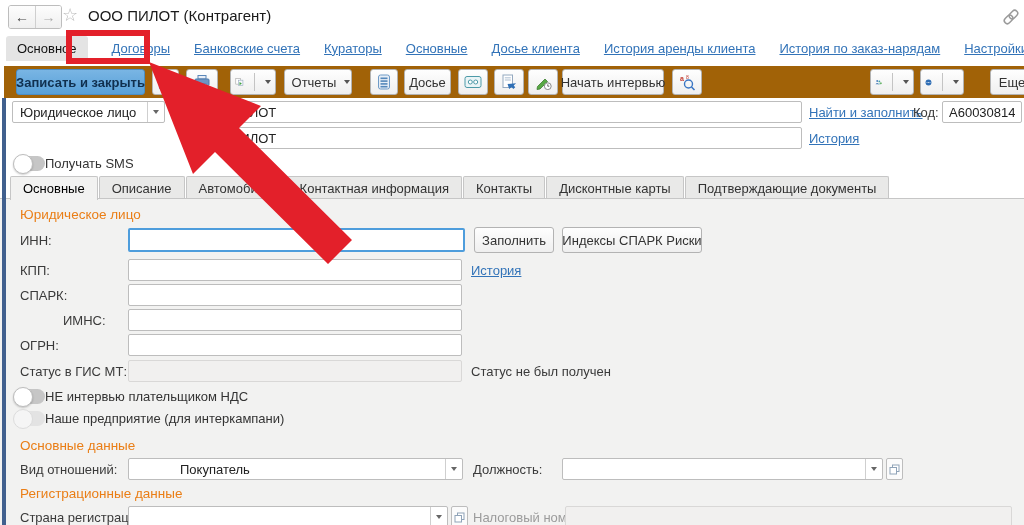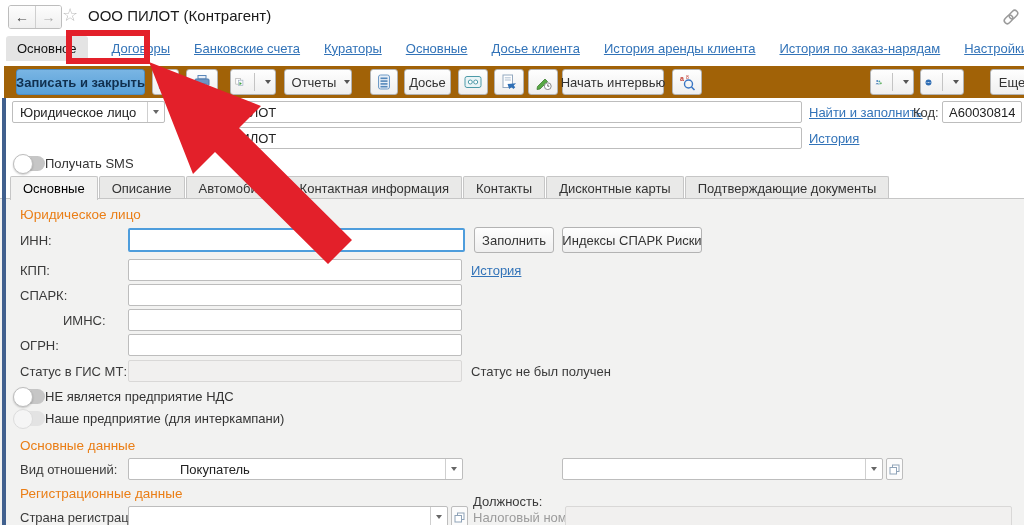--- a/index.html
+++ b/index.html
@@ -267,37 +267,37 @@
 
   <span class="lbl" style="left:20px;top:338px;">ОГРН:</span>
   <input class="fld" style="left: 128px; top: 334px; width: 334px;">
 
   <span class="lbl" style="left:20px;top:364px;">Статус в ГИС МТ:</span>
   <input class="fld" style="left: 128px; top: 360px; width: 334px;" disabled="">
   <span class="lbl" style="left:471px;top:364px;">Статус не был получен</span>
 
   <div class="togglerow" style="left:14px;top:389px;">
     <span class="switch"></span>
-    <span>НЕ является предприятие НДС</span>
+    <span>НЕ интервью плательщиком НДС</span>
   </div>
   <div class="togglerow" style="left:14px;top:411px;">
     <span class="switch dis"></span>
     <span>Наше предприятие (для интеркампани)</span>
   </div>
 
   <div class="sectiontitle" style="left:20px;top:438px;">Основные данные</div>
 
   <span class="lbl" style="left:20px;top:462px;">Вид отношений:</span>
   <div class="combo" style="left:128px;top:458px;width:335px;padding-left:44px;">
     <span class="val">Покупатель</span>
     <span class="dd">
         <i></i>
       </span>
   </div>
-  <span class="lbl" style="left:473px;top:462px;margin-top:32px;">Должность:</span>
+  <span class="lbl" style="left:473px;top:462px;">Должность:</span>
   <div class="combo" style="left:562px;top:458px;width:321px;">
     <span class="val"></span>
     <span class="dd">
         <i></i>
       </span>
   </div>
   <div class="tinybtn" style="left:886px;top:458px;">
     <svg width="11" height="11" viewBox="0 0 11 11">
         <rect x="3.5" y="1" width="6.5" height="6.5" fill="#fff" stroke="#8fa3b8"></rect>
         <rect x="1" y="3.5" width="6.5" height="6.5" fill="#fff" stroke="#8fa3b8"></rect>

